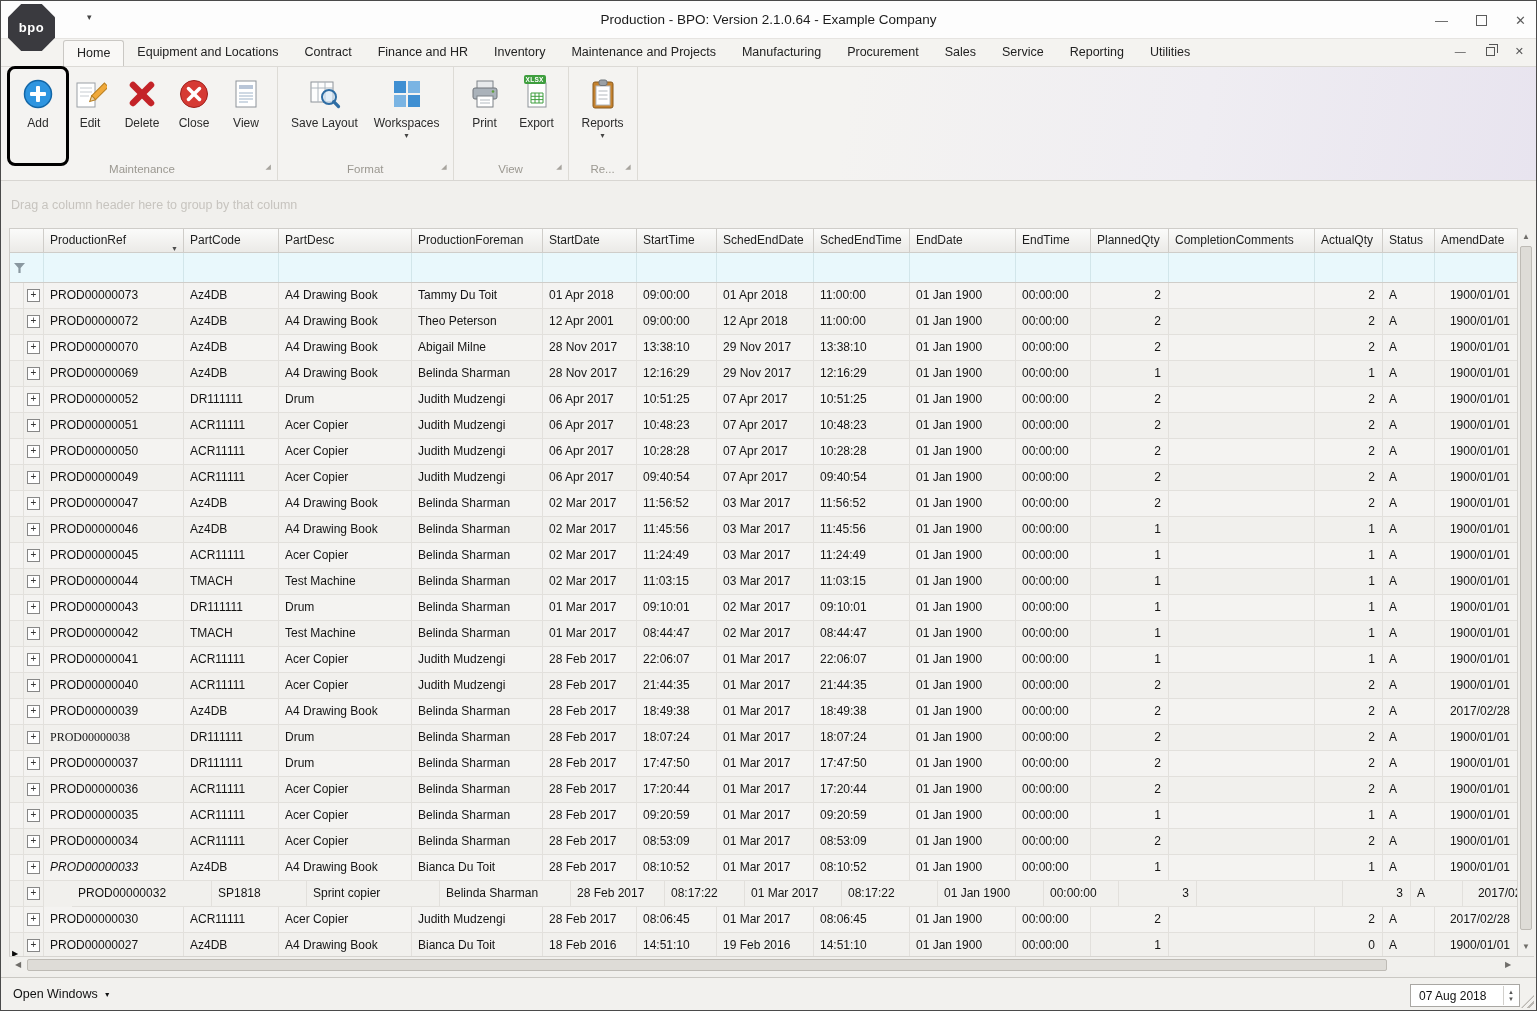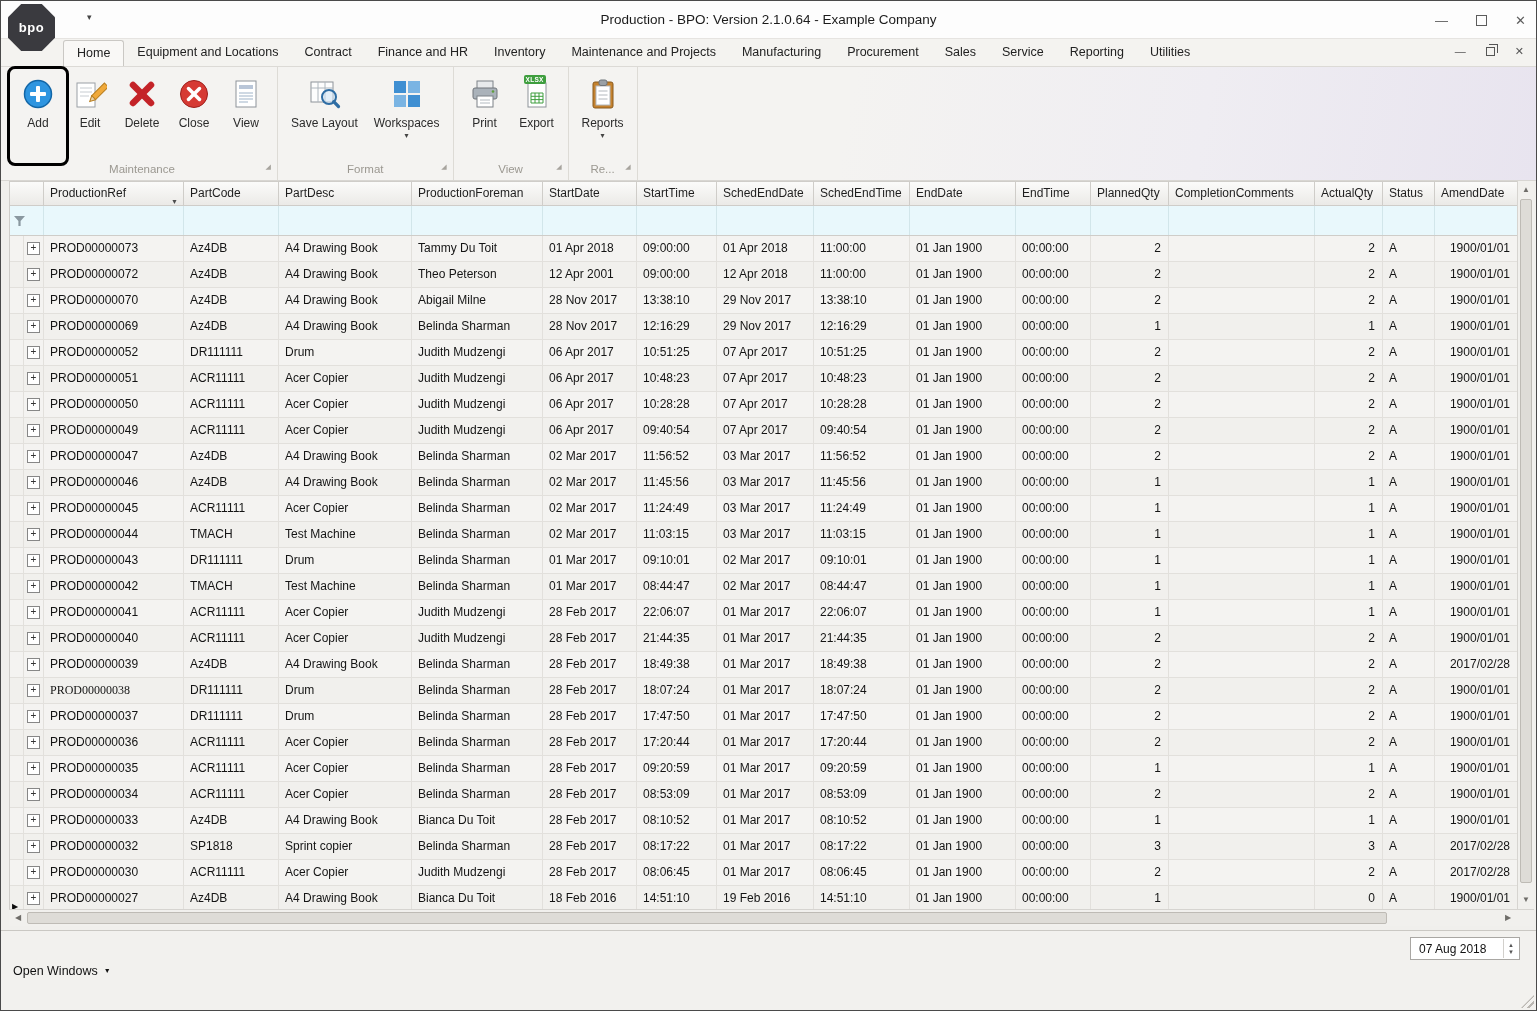--- a/index.html
+++ b/index.html
@@ -290,20 +290,23 @@
               </svg>
             </div>
             <div class="rlabel">Reports</div>
             <div class="rdrop">▾</div>
           </div>
         </div>
         <div class="rgl"><span>Re...</span><span class="rgl-launcher">◢</span></div>
       </div>
     </div>
 
+  <div class="hintband">
+    <span>Drag a column header here to group by that column</span>
+  </div>
 
   <div class="gridzone">
     <div class="gridmain">
       <div class="ghead" id="grid-head">
           <div class="hcell lead"></div>
           <div class="hcell" style="width: 140px;"><span>ProductionRef</span><span class="sortarrow">▼</span></div>
           <div class="hcell" style="width: 95px;"><span>PartCode</span></div>
           <div class="hcell" style="width: 133px;"><span>PartDesc</span></div>
           <div class="hcell" style="width: 131px;"><span>ProductionForeman</span></div>
           <div class="hcell" style="width: 94px;"><span>StartDate</span></div>
@@ -801,42 +804,42 @@
             <div class="gcell" style="width: 146px;"></div>
             <div class="gcell r" style="width: 68px;">2</div>
             <div class="gcell" style="width: 52px;">A</div>
             <div class="gcell r" style="width: 83px;">1900/01/01</div>
           </div>
           <div class="grow">
             <div class="gcell ind"></div>
             <div class="gcell exp">
               <span class="plusbox">+</span>
             </div>
-            <div class="gcell" style="width: 140px;">PROD00000033</div>
+            <div class="gcell" style="width: 140px; font-style: italic;">PROD00000033</div>
             <div class="gcell" style="width: 95px;">Az4DB</div>
             <div class="gcell" style="width: 133px;">A4 Drawing Book</div>
             <div class="gcell" style="width: 131px;">Bianca Du Toit</div>
             <div class="gcell" style="width: 94px;">28 Feb 2017</div>
             <div class="gcell" style="width: 80px;">08:10:52</div>
             <div class="gcell" style="width: 97px;">01 Mar 2017</div>
             <div class="gcell" style="width: 96px;">08:10:52</div>
             <div class="gcell" style="width: 106px;">01 Jan 1900</div>
             <div class="gcell" style="width: 75px;">00:00:00</div>
             <div class="gcell r" style="width: 78px;">1</div>
             <div class="gcell" style="width: 146px;"></div>
             <div class="gcell r" style="width: 68px;">1</div>
             <div class="gcell" style="width: 52px;">A</div>
             <div class="gcell r" style="width: 83px;">1900/01/01</div>
           </div>
           <div class="grow alt">
             <div class="gcell ind"></div>
             <div class="gcell exp">
               <span class="plusbox">+</span>
             </div>
-            <div class="gcell" style="width: 140px;">PROD00000032</div>
+            <div class="gcell" style="width: 140px; margin-left: 28px;">PROD00000032</div>
             <div class="gcell" style="width: 95px;">SP1818</div>
             <div class="gcell" style="width: 133px;">Sprint copier</div>
             <div class="gcell" style="width: 131px;">Belinda Sharman</div>
             <div class="gcell" style="width: 94px;">28 Feb 2017</div>
             <div class="gcell" style="width: 80px;">08:17:22</div>
             <div class="gcell" style="width: 97px;">01 Mar 2017</div>
             <div class="gcell" style="width: 96px;">08:17:22</div>
             <div class="gcell" style="width: 106px;">01 Jan 1900</div>
             <div class="gcell" style="width: 75px;">00:00:00</div>
             <div class="gcell r" style="width: 78px;">3</div>

